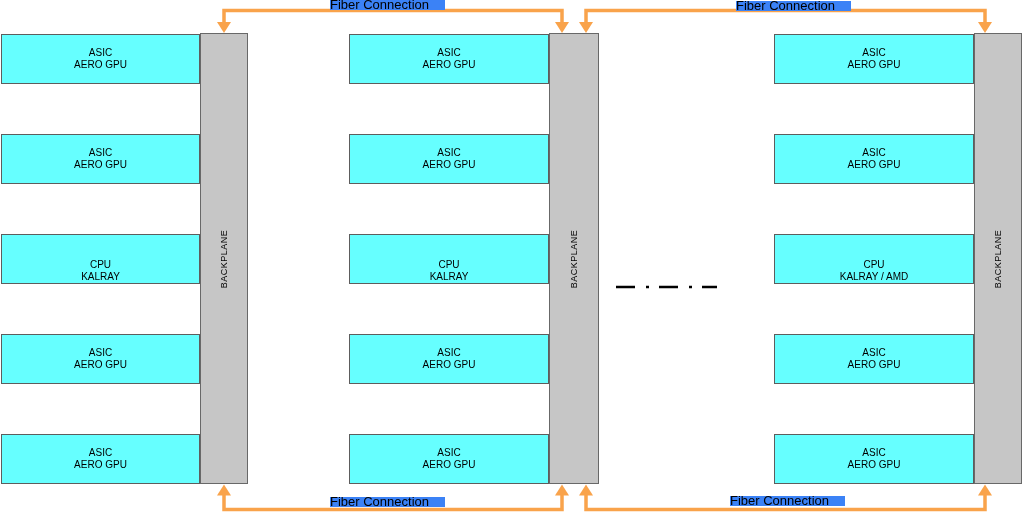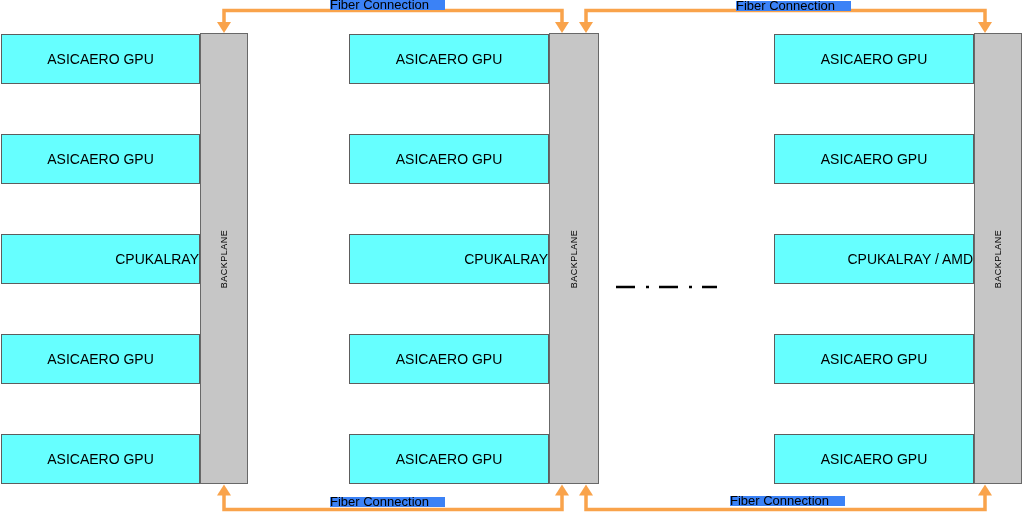--- a/index.html
+++ b/index.html
@@ -15,24 +15,24 @@
     background: #ffffff;
     overflow: hidden;
   }
   .board {
     position: absolute;
     height: 50px;
     box-sizing: border-box;
     background: var(--board-fill, #66FFFF);
     border: 1px solid var(--board-border, #5D5D5D);
     display: flex;
-    flex-direction: row;
+    flex-direction: column;
     align-items: center;
     justify-content: center;
-    font-size: 14px;
+    font-size: 10px;
     line-height: 12px;
     color: var(--text, #000000);
     text-align: center;
   }
   .backplane {
     position: absolute;
     top: 33px;
     height: 451px;
     box-sizing: border-box;
     background: var(--backplane-fill, #C6C6C6);

